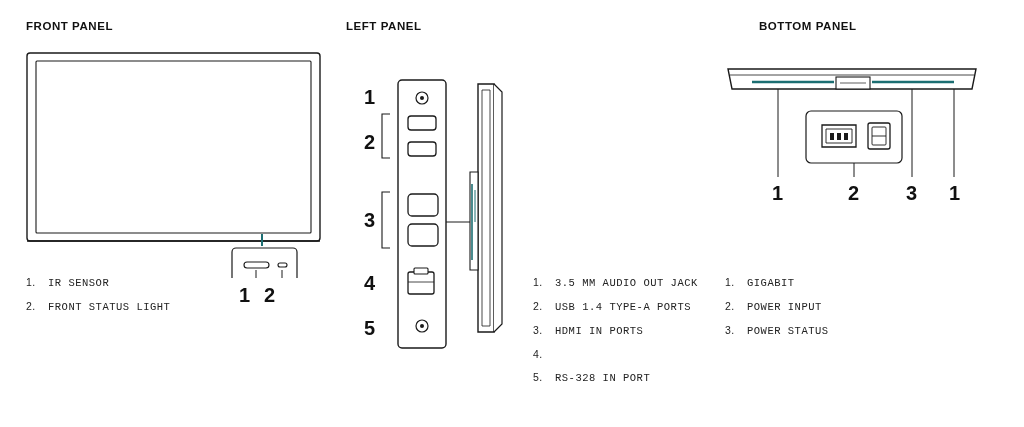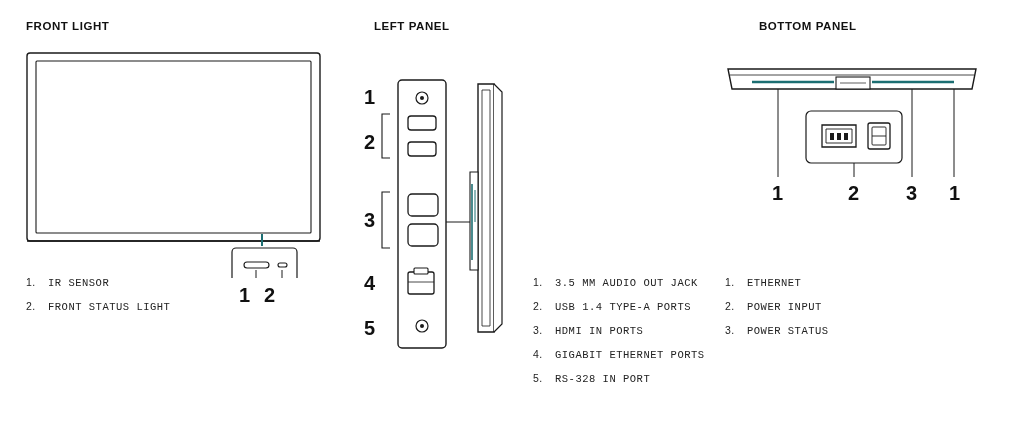--- a/index.html
+++ b/index.html
@@ -16,21 +16,21 @@
     overflow: hidden;
   }
   .panel-title {
     position: absolute;
     font-size: 11.5px;
     font-weight: bold;
     letter-spacing: 0.55px;
     color: #111111;
   }
   #front-title { left: 26px; top: 20px; }
-  #left-title  { left: 374px; top: 20px; }
+  #left-title  { left: 346px; top: 20px; }
   #bottom-title{ left: 725px; top: 20px; margin-left: 34px; }
 
   .legend {
     position: absolute;
     font-size: 10.5px;
     letter-spacing: 0.5px;
     color: #222222;
   }
   .legend .row {
     display: flex;
@@ -54,21 +54,21 @@
     font-weight: bold;
     color: #111111;
   }
 
   svg { display: block; }
   .art { position: absolute; }
 </style>
 </head>
 <body>
 
-<div class="panel-title" id="front-title">FRONT LIGHT</div>
+<div class="panel-title" id="front-title">FRONT PANEL</div>
 <div class="panel-title" id="left-title">LEFT PANEL</div>
 <div class="panel-title" id="bottom-title">BOTTOM PANEL</div>
 
 <div class="art" style="left:22px; top:48px;">
   <svg width="310" height="230" viewBox="0 0 310 230">
 
     <rect x="5" y="5" width="293" height="188" rx="3" ry="3" fill="#ffffff" stroke="#1a1a1a" stroke-width="1.4"></rect>
 
     <rect x="14" y="13" width="275" height="172" rx="1" ry="1" fill="#ffffff" stroke="#1a1a1a" stroke-width="1.1"></rect>
 
@@ -185,32 +185,31 @@
   <div class="row">
     <span class="num">2.</span>
     <span class="txt">USB 1.4 TYPE-A PORTS</span>
   </div>
   <div class="row">
     <span class="num">3.</span>
     <span class="txt">HDMI IN PORTS</span>
   </div>
   <div class="row">
     <span class="num">4.</span>
-    <span class="txt">GIGABIT ETHERNET PORTS</span>
   </div>
   <div class="row">
     <span class="num">5.</span>
     <span class="txt">RS-328 IN PORT</span>
   </div>
 </div>
 
 <div class="legend" id="bottom-legend">
   <div class="row">
     <span class="num">1.</span>
-    <span class="txt">ETHERNET</span>
+    <span class="txt">GIGABIT</span>
   </div>
   <div class="row">
     <span class="num">2.</span>
     <span class="txt">POWER INPUT</span>
   </div>
   <div class="row">
     <span class="num">3.</span>
     <span class="txt">POWER STATUS</span>
   </div>
 </div>

